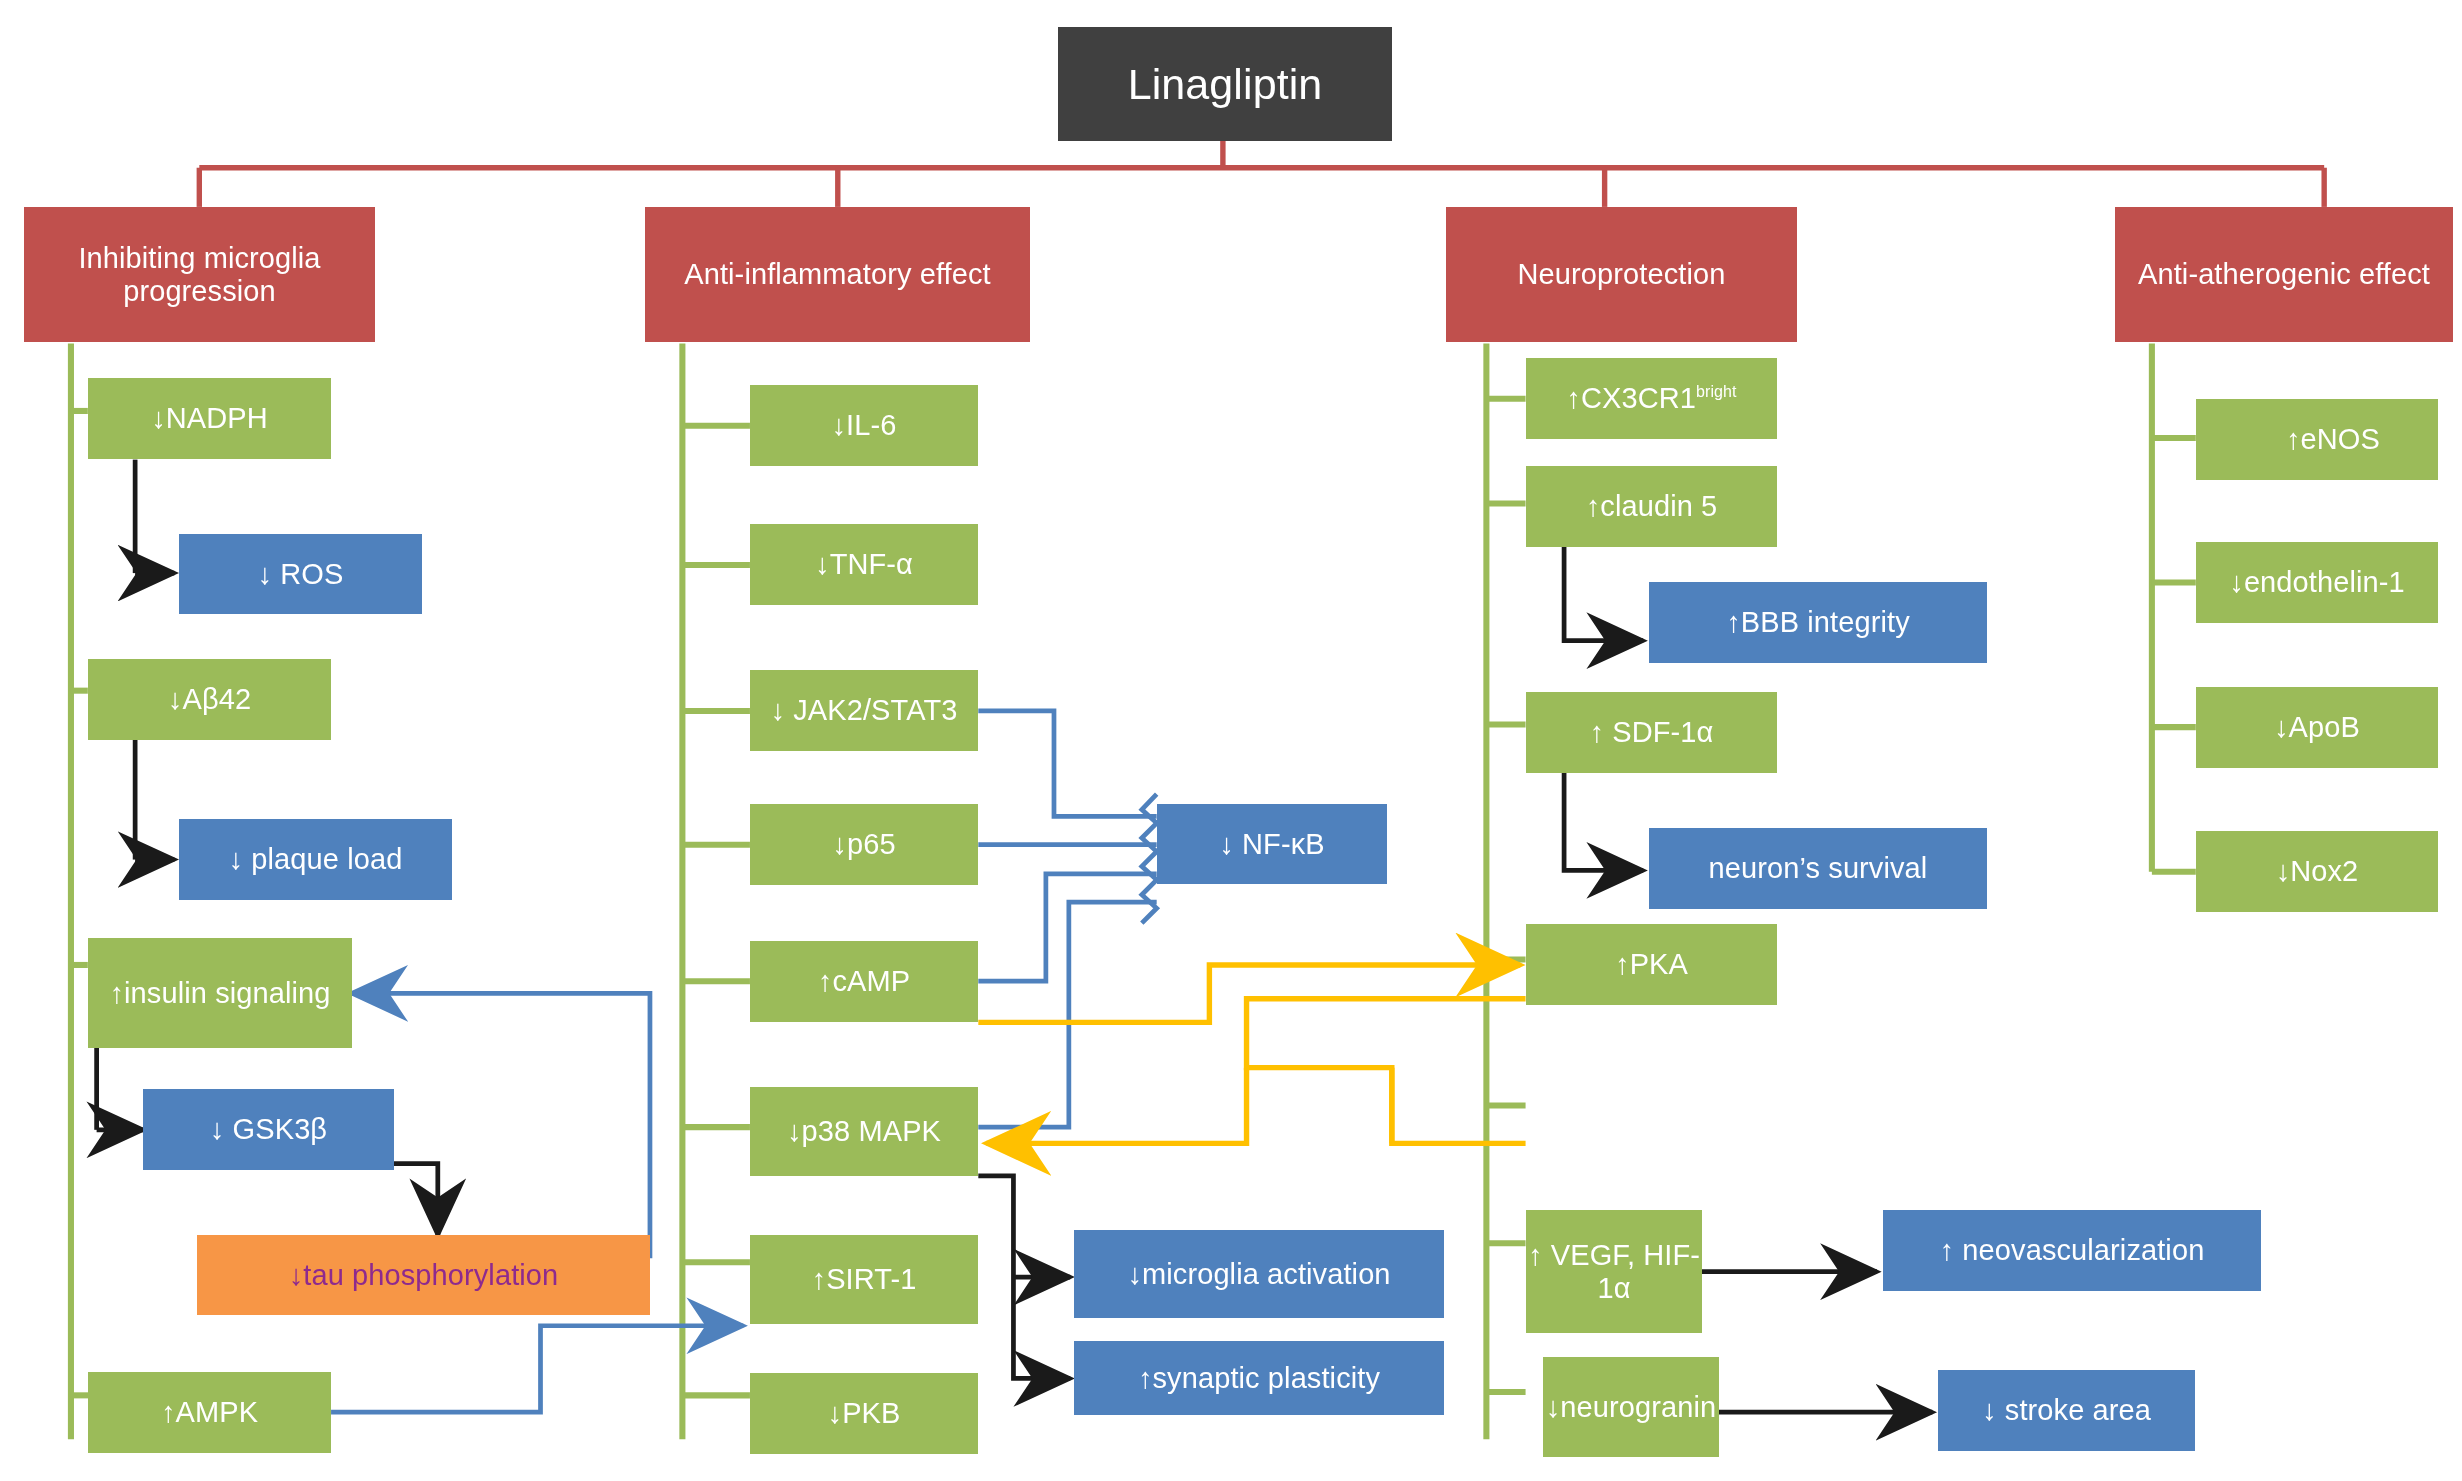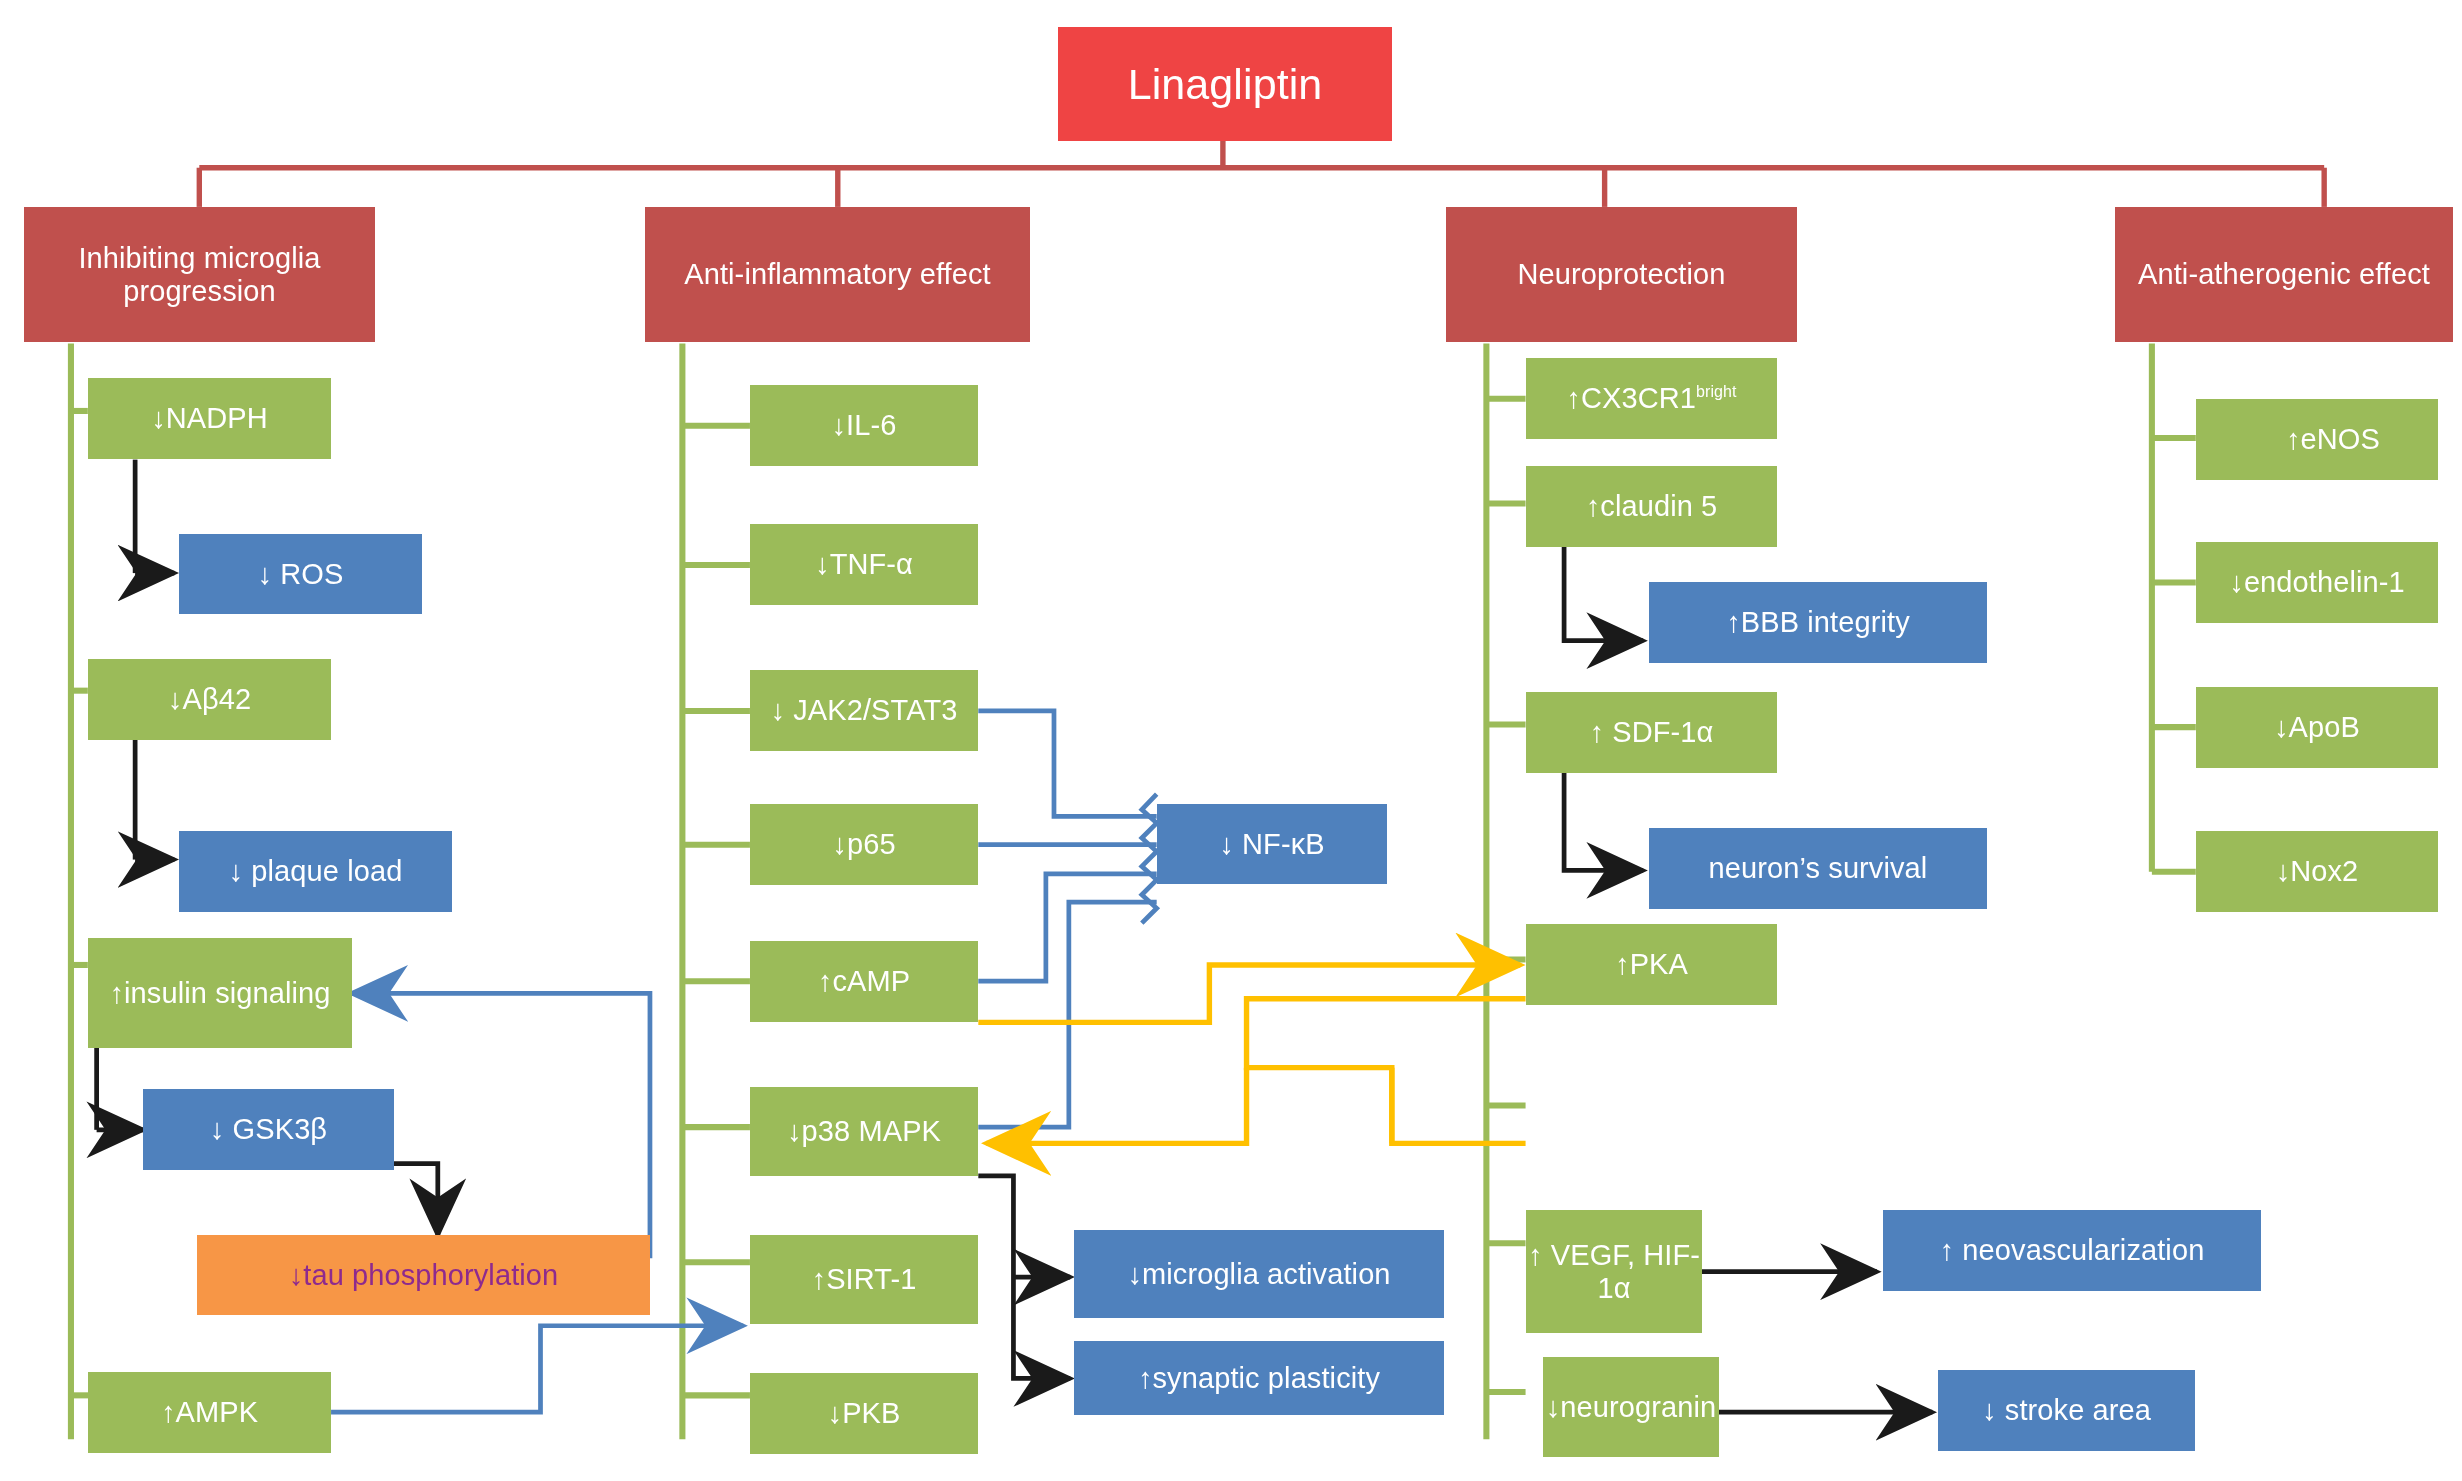--- a/index.html
+++ b/index.html
@@ -1,20 +1,20 @@
 <!DOCTYPE html>
 <html style="font-size:10.8px"><head>
 <meta charset="utf-8">
 <style>
   html,body{margin:0;padding:0;background:#ffffff;}
   body{font-family:"Liberation Sans",sans-serif;}
   #stage{position:relative;width:2462px;height:1482px;background:#fff;overflow:hidden;}
   .node{position:absolute;box-sizing:border-box;display:flex;align-items:center;justify-content:center;
         text-align:center;color:#ffffff;line-height:1.12;letter-spacing:0.1px;}
-  .n-title{background:#ef4444;font-size:43px;}
+  .n-title{background:#404040;font-size:43px;}
   .n-head{background:#C0504D;font-size:29px;}
   .n-green{background:#9BBB59;font-size:29px;}
   .n-blue{background:#4F81BD;font-size:29px;}
   .n-orange{background:#F79646;font-size:29px;color:#8E2A8E;}
   .sup{font-size:16px;vertical-align:super;line-height:0;}
   svg.wires{position:absolute;left:0;top:0;width:2462px;height:1482px;pointer-events:none;}
 </style>
 </head>
 <body>
 
@@ -140,21 +140,21 @@
   <div class="node n-green" style="left:88px;top:378px;width:243px;height:81px;">
     <span>↓NADPH</span>
     </div>
   <div class="node n-blue" style="left:179px;top:534px;width:243px;height:80px;">
     <span>↓ ROS</span>
     </div>
 
   <div class="node n-green" style="left:88px;top:659px;width:243px;height:81px;">
     <span>↓Aβ42</span>
     </div>
-  <div class="node n-blue" style="left:179px;top:819px;width:273px;height:81px;margin-top:12px;">
+  <div class="node n-blue" style="left:179px;top:819px;width:273px;height:81px;">
     <span>↓ plaque load</span>
     </div>
 
   <div class="node n-green" style="left:88px;top:938px;width:264px;height:110px;">
     <span>↑insulin signaling</span>
     </div>
   <div class="node n-blue" style="left:143px;top:1089px;width:251px;height:81px;">
     <span>↓ GSK3β</span>
     </div>
   <div class="node n-orange" style="left:197px;top:1235px;width:453px;height:80px;">

